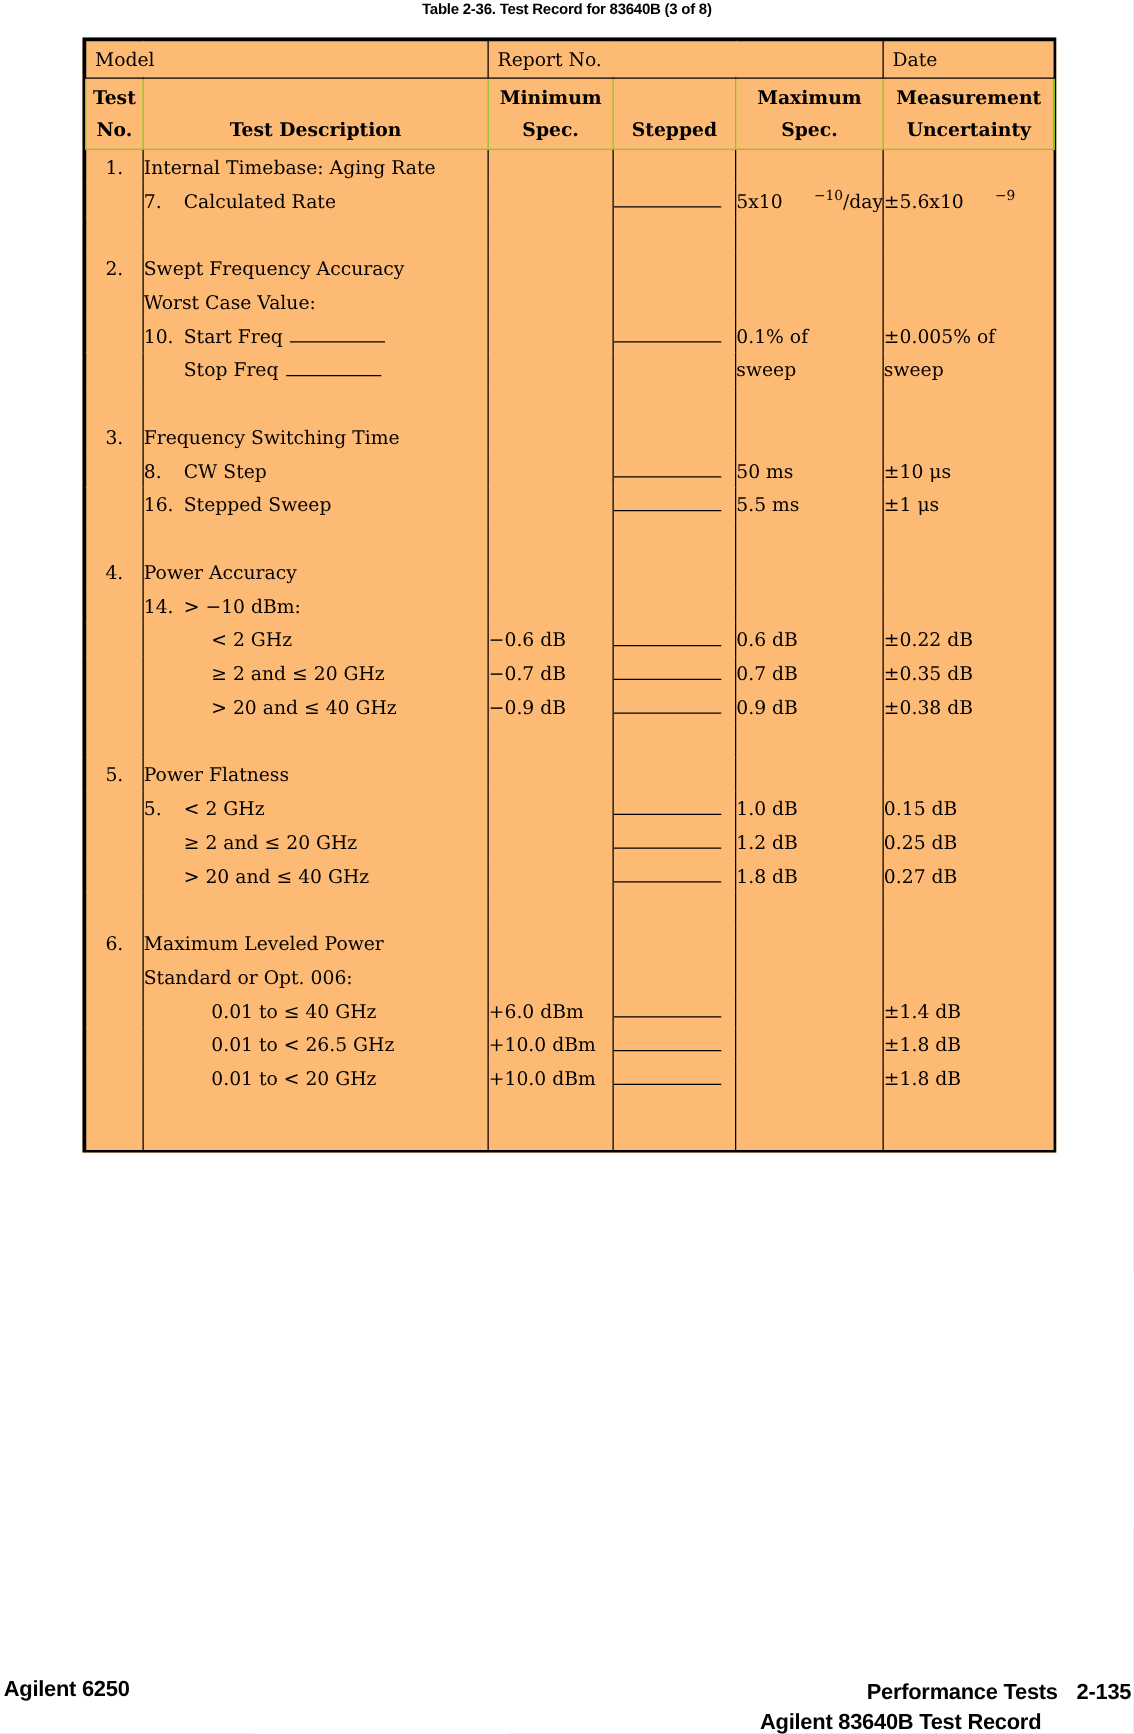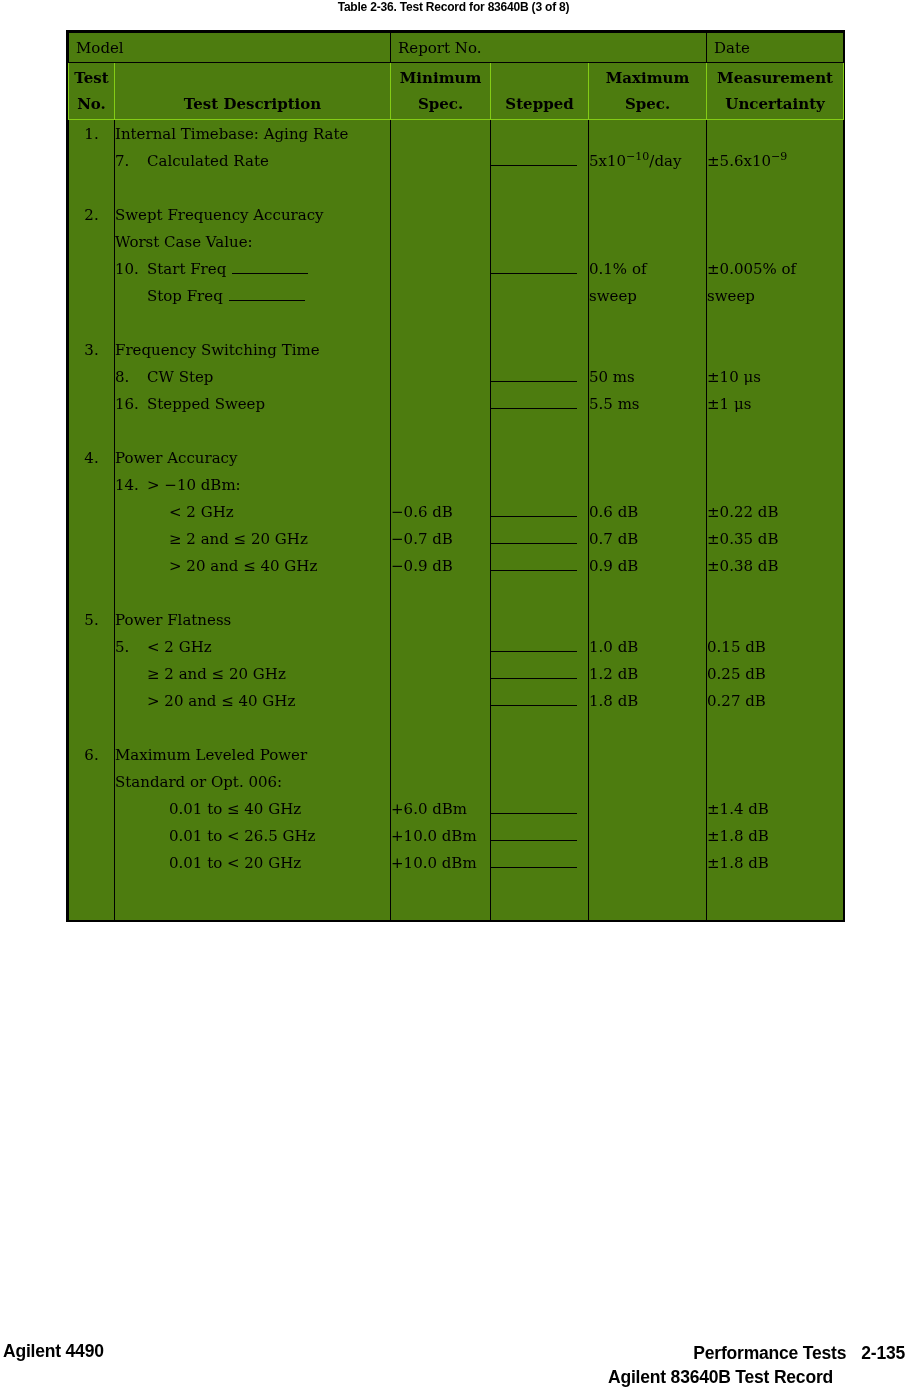--- a/index.html
+++ b/index.html
@@ -24,21 +24,21 @@
     letter-spacing: -0.2px;
   }
 
   
   .record-table-wrap {
     position: absolute;
     left: 66px; top: 30px;
     width: 779px; height: 892px;
     border: 2px solid #000;
     box-sizing: border-box;
-    background: #4d7c0f;
+    background: #fdba74;
   }
   table.record-table {
     border-collapse: collapse;
     table-layout: fixed;
     width: 100%; height: 100%;
   }
   col.c-no   { width: 46px; }
   col.c-desc { width: 276px; }
   col.c-min  { width: 100px; }
   col.c-res  { width: 98px; }
@@ -97,21 +97,21 @@
     display: inline-block;
     width: 86px;
     border-bottom: 1px solid #000;
   }
   .fill-line {
     display: inline-block;
     width: 76px;
     margin-left: 6px;
     border-bottom: 1px solid #000;
   }
-  sup { font-size: 11px; line-height: 0; }
+  sup { font-size: 11px; line-height: 0; margin-left: 25px; }
 
   
   .footer-left {
     position: absolute;
     left: 3px; top: 1341px;
     font-family: "Liberation Sans", sans-serif;
     font-weight: bold;
     font-size: 17.5px;
     letter-spacing: -0.2px;
   }
@@ -405,19 +405,19 @@
           <td></td>
           <td></td>
           <td></td>
           <td></td>
           <td></td>
         </tr>
       </tbody>
   </table>
 </div>
 
-<div class="footer-left">Agilent 4490</div>
+<div class="footer-left">Agilent 6250</div>
 <div class="footer-right">
   <div>
     <span>Performance Tests</span><span class="page-no">2-135</span>
   </div>
   <div class="subtitle-line">Agilent 83640B Test Record</div>
 </div>
 
 </body></html>

